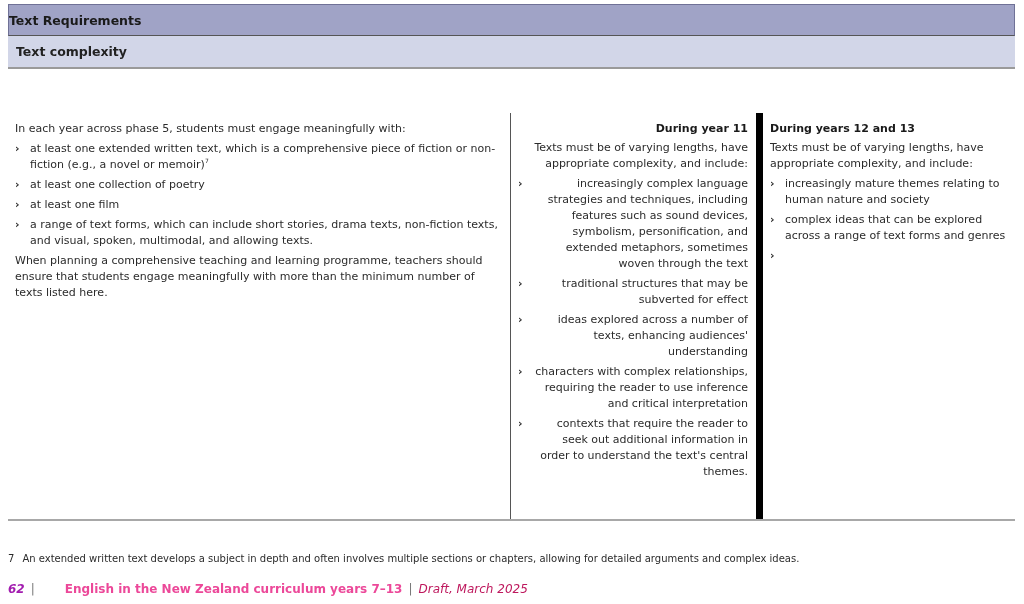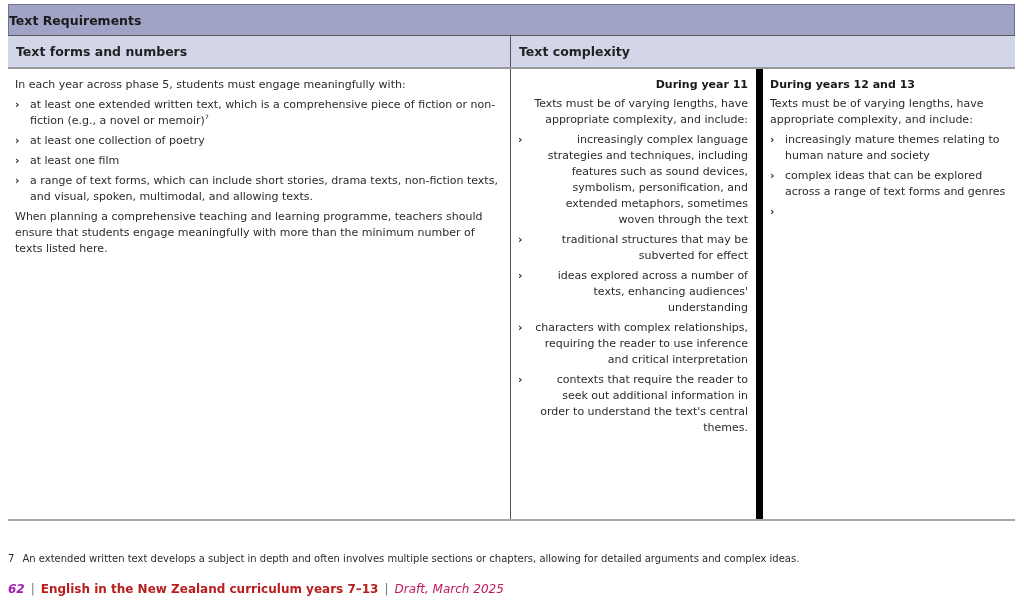--- a/index.html
+++ b/index.html
@@ -56,20 +56,21 @@
       display: flex;
       height: 452px;
       border-bottom: 2px solid #a8a8a8;
       box-sizing: border-box;
     }
     .col {
       box-sizing: border-box;
       padding: 8px 8px 0 7px;
       font-size: 11px;
       line-height: 16px;
+      margin-top: 44px;
     }
     .col-left { width: 503px; border-right: 1px solid #555; }
     .col-mid { width: 252px; border-right: 7px solid #000000; padding-left: 7px; text-align: right; }
     .col-right { flex: 1; padding-left: 7px; }
 
     p { margin: 0 0 4px 0; }
     .sub-head { font-weight: bold; margin-bottom: 3px; color: #1a1a1a; }
     ul { list-style: none; margin: 0 0 3px 0; padding: 0; }
     li {
       position: relative;
@@ -96,31 +97,30 @@
     .page-footer {
       position: absolute;
       left: 8px;
       top: 582px;
       font-size: 12px;
       color: #666;
       white-space: nowrap;
     }
     .page-footer .page-num { font-weight: bold; color: #a21caf; font-style: italic; }
     .page-footer .sep { margin: 0 6px; color: #777; }
-    .page-footer .doc-title { font-weight: bold; color: #b91c1c; }
+    .page-footer .doc-title { font-weight: bold; color: #ec4899; margin-left: 24px; }
     .page-footer .draft { font-style: italic; color: #be185d; }
   </style>
 </head>
 <body>
 
 <div class="table">
   <div class="title-row">Text Requirements</div>
 
   <div class="header-row">
-    <div class="header-cell h-left">Text forms and numbers</div>
     <div class="header-cell h-right">Text complexity</div>
   </div>
 
   <div class="body-row">
 
     <div class="col col-left">
       <p>In each year across phase 5, students must engage meaningfully with:</p>
       <ul>
         <li>
           <span class="bullet">›</span>

